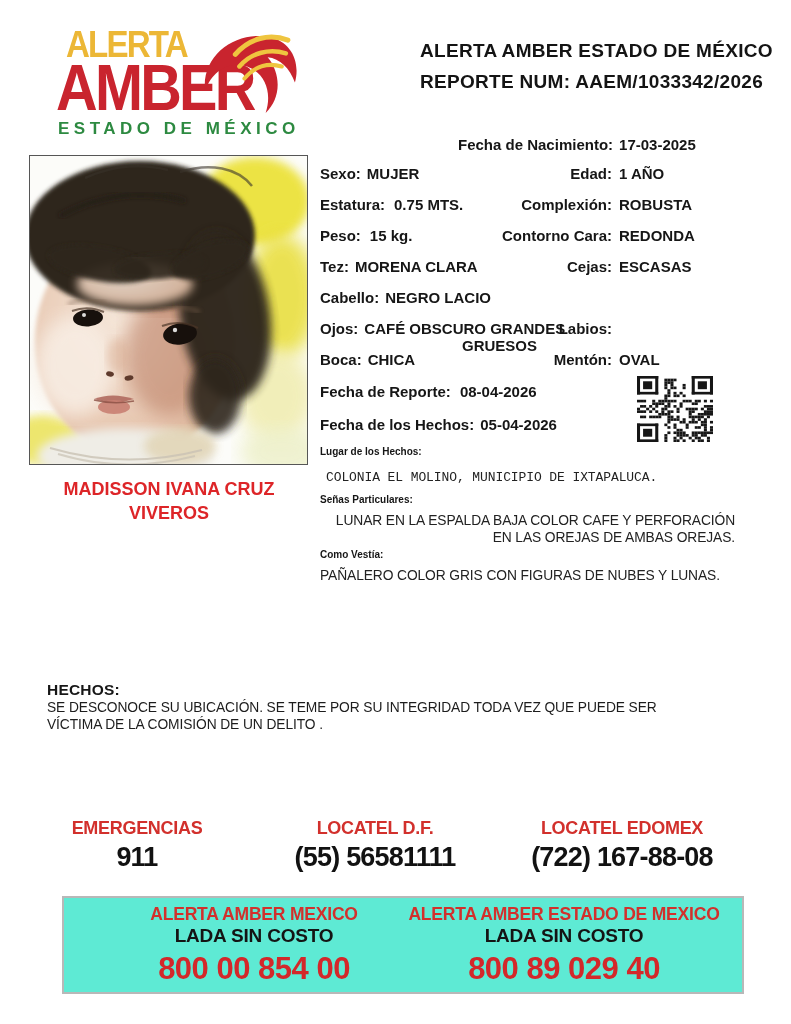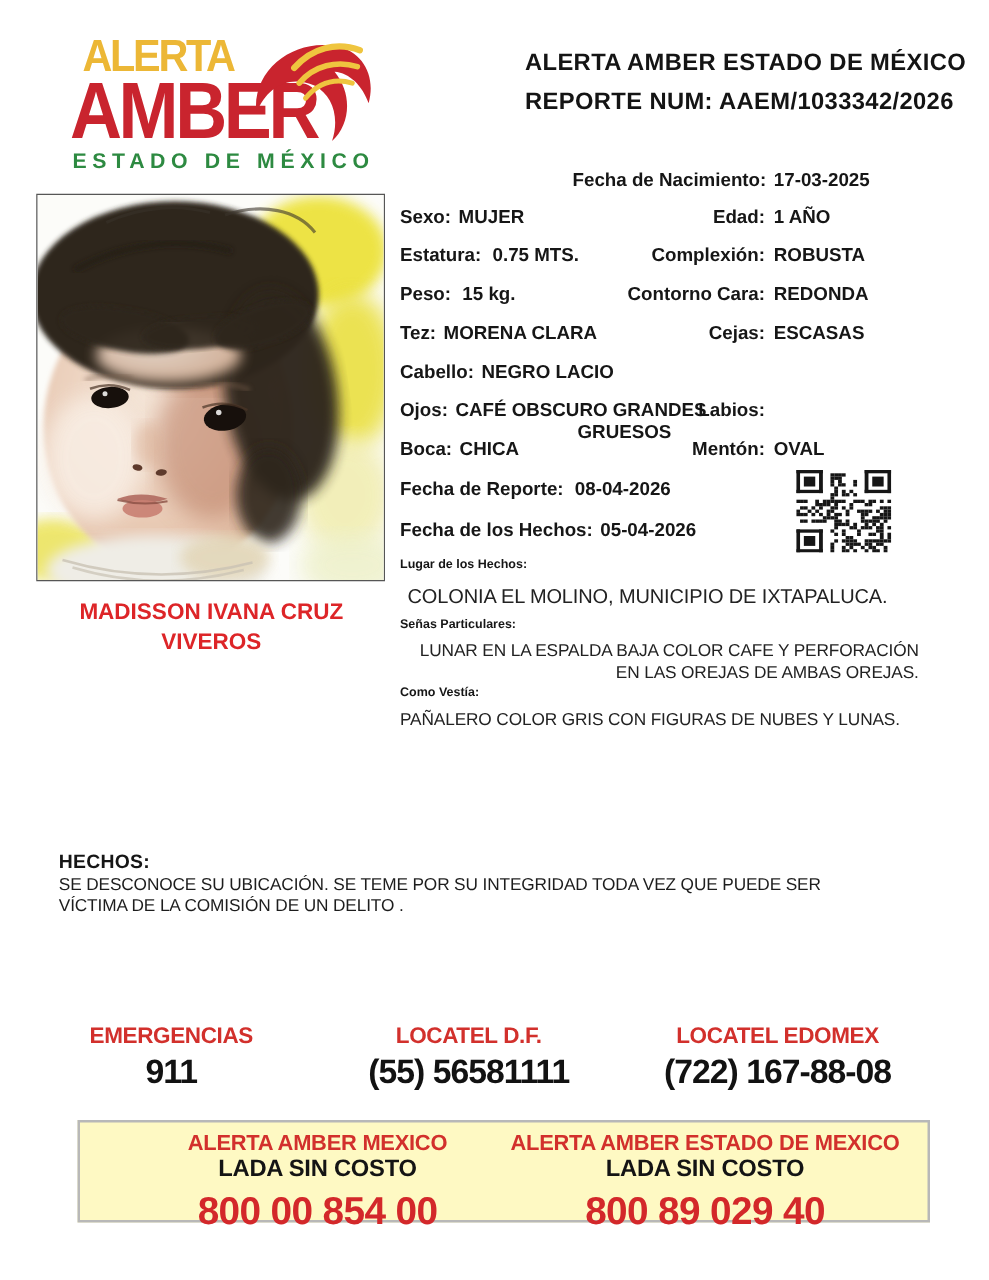--- a/index.html
+++ b/index.html
@@ -43,22 +43,22 @@
   .hechos-text{left:47px;top:700px;width:660px;font-size:13.8px;line-height:16.5px;
      letter-spacing:-.1px;color:#1d1d1d;}
 
   
   .contact{top:818px;text-align:center;}
   .contact .clabel{color:#D2302C;font-weight:bold;font-size:18px;letter-spacing:-.3px;}
   .contact .cnumber{display:block;color:#121212;font-weight:bold;font-size:27px;
      margin-top:3px;letter-spacing:-.8px;}
 
   
-  .hotline-box{left:62px;top:896px;width:682px;height:82px;border:2px solid #B8B8B8;
-     box-sizing:border-box;background:#fef9c3;}
+  .hotline-box{left:62px;top:896px;width:682px;height:98px;border:2px solid #B8B8B8;
+     box-sizing:border-box;background:#5eead4;}
   .hgroup{position:absolute;top:6px;text-align:center;}
   .hgroup .htitle{color:#D2302C;font-weight:bold;font-size:17.5px;letter-spacing:-.2px;white-space:nowrap;}
   .hgroup .hsub{color:#141414;font-weight:bold;font-size:19px;margin-top:0px;letter-spacing:-.2px;}
   .hgroup .hnum{color:#D3282A;font-weight:bold;font-size:31px;margin-top:4px;letter-spacing:-.5px;white-space:nowrap;}
 </style>
 </head>
 <body>
 
 <div class="page">
 
@@ -395,21 +395,21 @@
         <rect x="13" y="24" width="1" height="1" fill="#161616"></rect>
         <rect x="15" y="24" width="1" height="1" fill="#161616"></rect>
         <rect x="18" y="24" width="1" height="1" fill="#161616"></rect>
         <rect x="20" y="24" width="1" height="1" fill="#161616"></rect>
         <rect x="21" y="24" width="1" height="1" fill="#161616"></rect>
         <rect x="23" y="24" width="1" height="1" fill="#161616"></rect>
       </svg>
   </div>
 
   <div class="abs slabel" style="left:320px;top:446px;">Lugar de los Hechos:</div>
-  <div class="abs stext" style="left:326px;top:469px;font-size:16px;white-space:nowrap;">COLONIA EL MOLINO, MUNICIPIO DE IXTAPALUCA.</div>
+  <div class="abs stext" style="left:326px;top:469px;font-size:13px;white-space:nowrap;font-family:Liberation Mono, monospace;">COLONIA EL MOLINO, MUNICIPIO DE IXTAPALUCA.</div>
 
   <div class="abs slabel" style="left:320px;top:494px;">Señas Particulares:</div>
   <div class="abs stext" style="left:320px;top:512px;width:415px;text-align:right;">LUNAR EN LA ESPALDA BAJA COLOR CAFE Y PERFORACIÓN EN LAS OREJAS DE AMBAS OREJAS.</div>
 
   <div class="abs slabel" style="left:320px;top:549px;">Como Vestía:</div>
   <div class="abs stext" style="left:320px;top:567px;width:430px;">PAÑALERO COLOR GRIS CON FIGURAS DE NUBES Y LUNAS.</div>
 
   <div class="abs hechos-label">HECHOS:</div>
   <div class="abs hechos-text">SE DESCONOCE SU UBICACIÓN. SE TEME POR SU INTEGRIDAD TODA VEZ QUE PUEDE SER VÍCTIMA DE LA COMISIÓN DE UN DELITO .</div>
 

